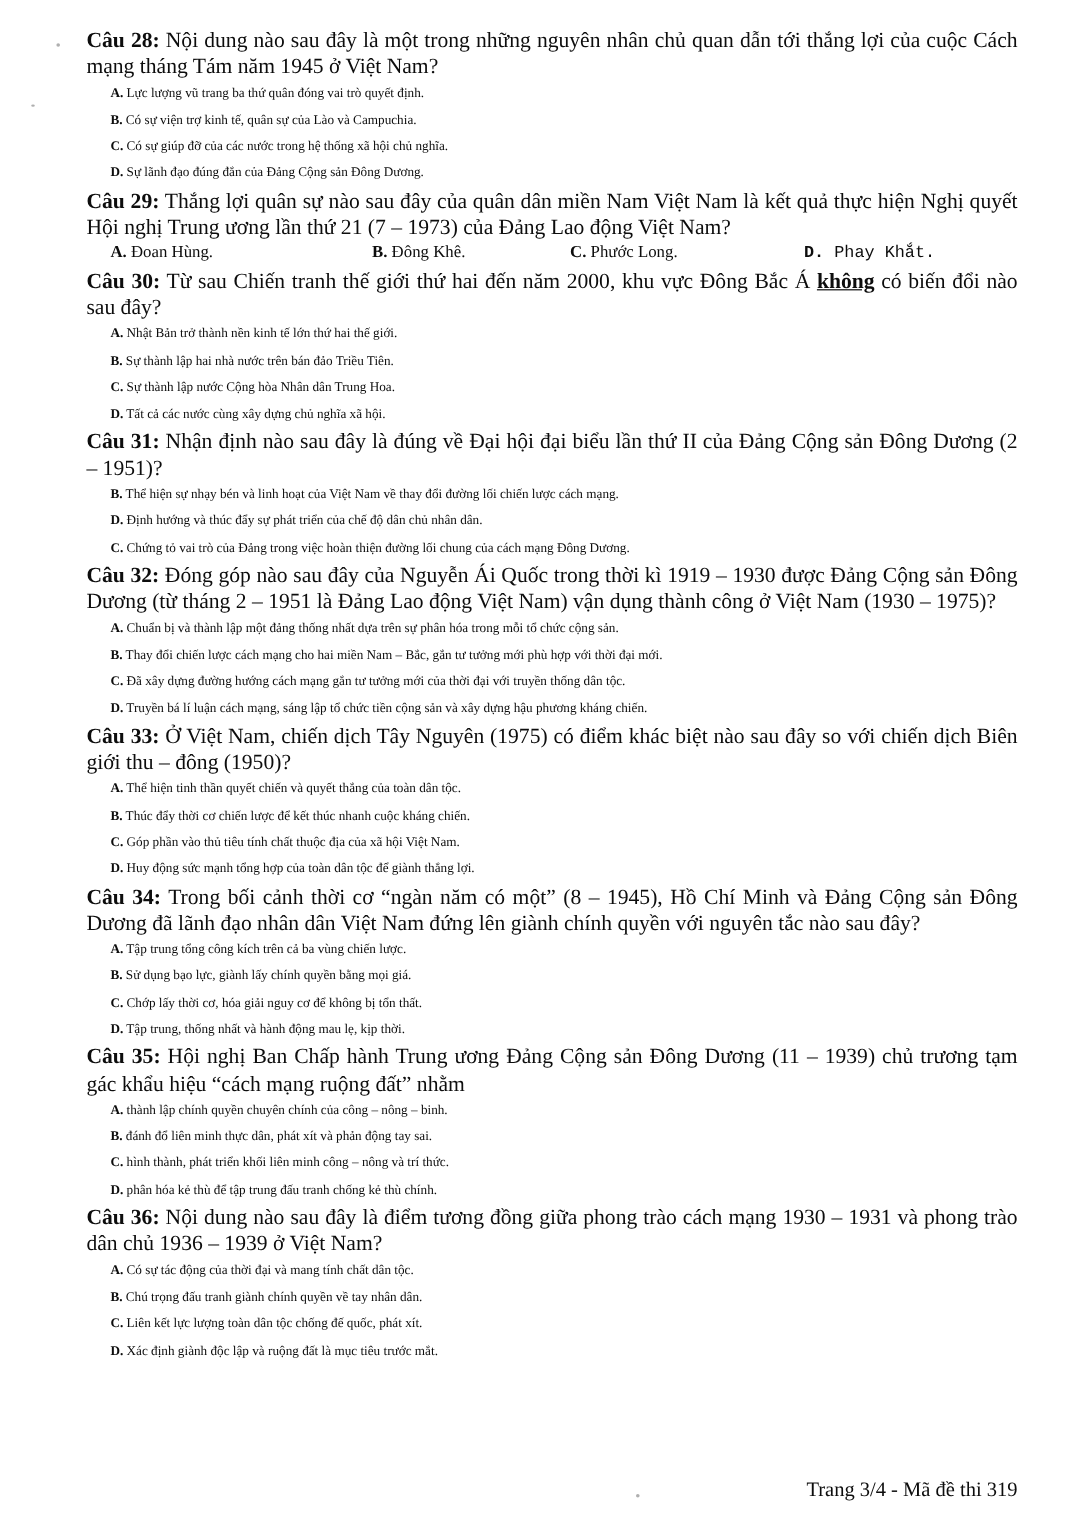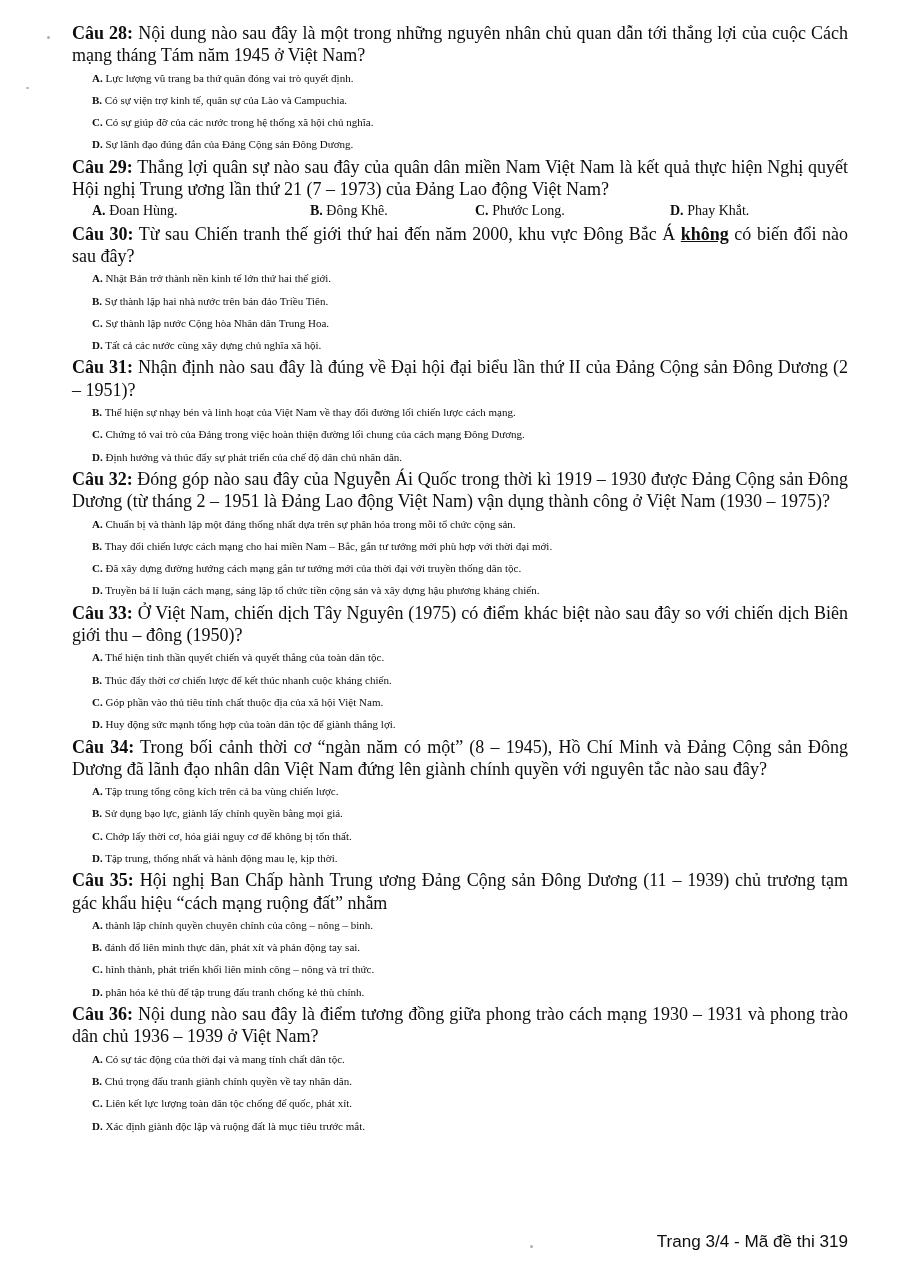--- a/index.html
+++ b/index.html
@@ -82,30 +82,30 @@
     line-height: 22.3px;
   }
   .opt-cell {
     position: absolute;
     top: 0;
     white-space: nowrap;
   }
   .opt-cell.c0 { left: 20px; }
   .opt-cell.c1 { left: 210px; margin-left: 28px; }
   .opt-cell.c2 { left: 403px; }
-  .opt-cell.c3 { left: 598px; }
+  .opt-cell.c3 { left: 598px; font-family: Liberation Mono, monospace; }
 
   #footer {
     position: absolute;
     right: 52px;
     bottom: 28px;
     font-size: 17.1px;
     line-height: 22px;
     white-space: nowrap;
-    font-family: Liberation Sans, sans-serif;
+    font-family: Liberation Serif, serif;
     text-align: center;
   }
 
   
   .speck {
     position: absolute;
     background: #6d6d6d;
     border-radius: 50%;
     opacity: .55;
   }
@@ -147,22 +147,22 @@
           <div class="opt"><span class="opt-letter">A.</span><span> Nhật Bản trở thành nền kinh tế lớn thứ hai thế giới.</span></div>
           <div class="opt"><span class="opt-letter">B.</span><span> Sự thành lập hai nhà nước trên bán đảo Triều Tiên.</span></div>
           <div class="opt"><span class="opt-letter">C.</span><span> Sự thành lập nước Cộng hòa Nhân dân Trung Hoa.</span></div>
           <div class="opt"><span class="opt-letter">D.</span><span> Tất cả các nước cùng xây dựng chủ nghĩa xã hội.</span></div>
         </div>
       </div>
       <div class="q-block">
         <p class="q-stem"><span class="q-label">Câu 31:</span><span> Nhận định nào sau đây là đúng về Đại hội đại biểu lần thứ II của Đảng Cộng sản Đông Dương (2 – 1951)?</span></p>
         <div class="opt-list">
           <div class="opt"><span class="opt-letter">B.</span><span> Thể hiện sự nhạy bén và linh hoạt của Việt Nam về thay đổi đường lối chiến lược cách mạng.</span></div>
+          <div class="opt"><span class="opt-letter">D.</span><span> Định hướng và thúc đẩy sự phát triển của chế độ dân chủ nhân dân.</span></div>
           <div class="opt"><span class="opt-letter">C.</span><span> Chứng tỏ vai trò của Đảng trong việc hoàn thiện đường lối chung của cách mạng Đông Dương.</span></div>
-          <div class="opt"><span class="opt-letter">D.</span><span> Định hướng và thúc đẩy sự phát triển của chế độ dân chủ nhân dân.</span></div>
         </div>
       </div>
       <div class="q-block">
         <p class="q-stem"><span class="q-label">Câu 32:</span><span> Đóng góp nào sau đây của Nguyễn Ái Quốc trong thời kì 1919 – 1930 được Đảng Cộng sản Đông Dương (từ tháng 2 – 1951 là Đảng Lao động Việt Nam) vận dụng thành công ở Việt Nam (1930 – 1975)?</span></p>
         <div class="opt-list">
           <div class="opt"><span class="opt-letter">A.</span><span> Chuẩn bị và thành lập một đảng thống nhất dựa trên sự phân hóa trong mỗi tổ chức cộng sản.</span></div>
           <div class="opt"><span class="opt-letter">B.</span><span> Thay đổi chiến lược cách mạng cho hai miền Nam – Bắc, gắn tư tưởng mới phù hợp với thời đại mới.</span></div>
           <div class="opt"><span class="opt-letter">C.</span><span> Đã xây dựng đường hướng cách mạng gắn tư tưởng mới của thời đại với truyền thống dân tộc.</span></div>
           <div class="opt"><span class="opt-letter">D.</span><span> Truyền bá lí luận cách mạng, sáng lập tổ chức tiền cộng sản và xây dựng hậu phương kháng chiến.</span></div>
         </div>

